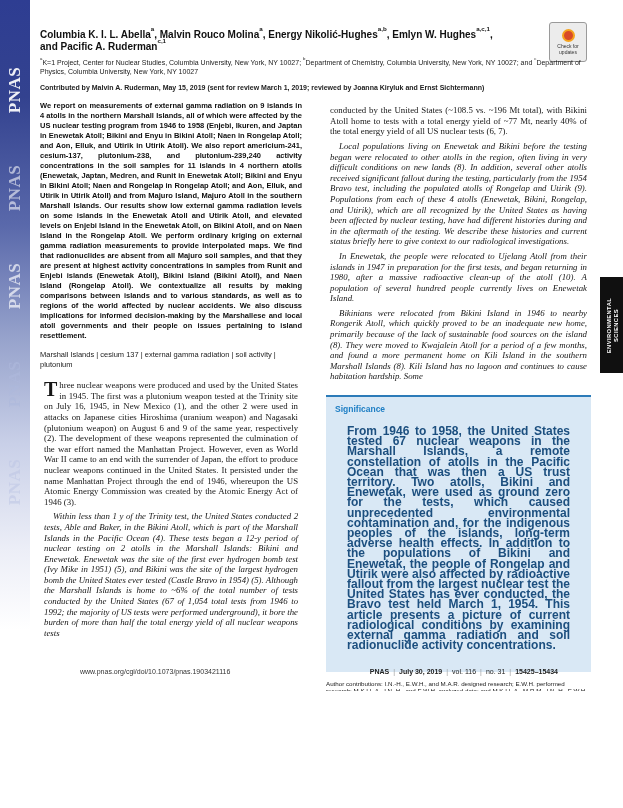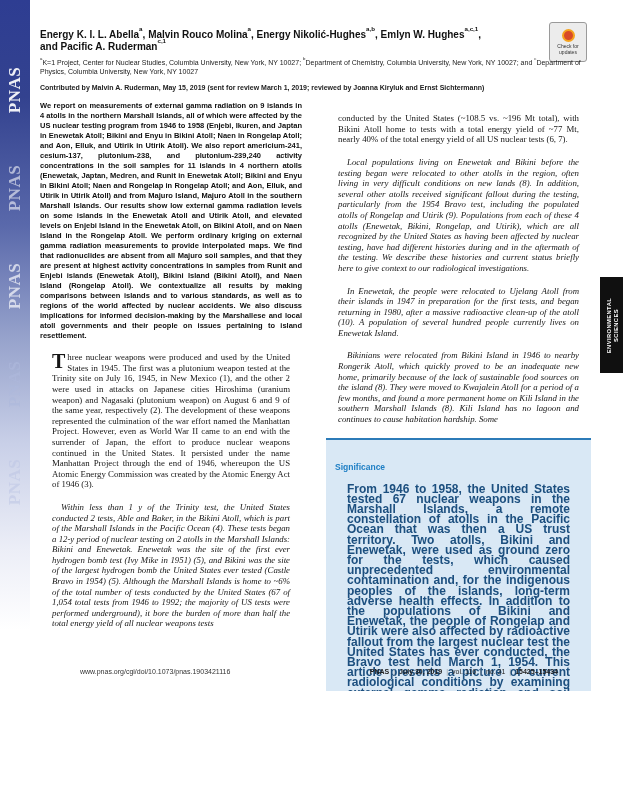--- a/index.html
+++ b/index.html
@@ -40,27 +40,27 @@
   .contributed{margin-top:8px;font-size:7px;font-weight:bold;color:#222;}
 
   .columns{margin-top:10px;display:flex;gap:24px;height:590px;overflow:hidden;}
   .col-left{width:267px;}
   .col-right{width:270px;}
 
   .abstract{margin:0;font-size:7.5px;font-weight:bold;line-height:10px;text-align:justify;color:#0f0f0f;}
   .keywords{margin:9px 0 0;font-size:7.5px;line-height:9.5px;color:#222;}
 
   .bodytext{font-family:"Liberation Serif",serif;font-size:8.8px;line-height:10.6px;
-    text-align:justify;color:#161616;margin:12px;}
+    text-align:justify;color:#161616;margin:4px;}
   .first-body{margin-top:11px;}
   .indent{text-indent:9px;font-style:italic;}
   .dropcap{float:left;font-size:20px;line-height:16px;font-weight:bold;padding:1px 2px 0 0;
     font-family:"Liberation Serif",serif;}
 
-  .sig-box{margin-top:13px;background:#d9e8f5;border-top:2px solid #2c7bb8;padding:22px 9px 9px;}
+  .sig-box{margin-top:13px;background:#d9e8f5;border-top:2px solid #2c7bb8;padding:7px 9px 9px;}
   .sig-title{color:#1d7ec4;font-weight:bold;font-size:8.5px;margin:0 0 8px;}
   .sig-text{color:#1c4f7f;font-weight:bold;font-size:12px;line-height:10.2px;text-align:justify;margin:12px;}
 
   .footnotes{margin-top:8px;font-size:6.2px;line-height:7.6px;color:#1a1a1a;}
   .footnotes p{margin:0 0 2.6px;}
   .link{color:#2e74b5;cursor:pointer;}
 
   .footer{position:absolute;left:40px;right:33px;bottom:16px;display:flex;
     justify-content:space-between;align-items:baseline;font-size:7px;color:#222;}
   .footer-left{color:#333;cursor:pointer;}
@@ -90,37 +90,38 @@
       <span>ENVIRONMENTAL</span>
       <span>SCIENCES</span>
     </div>
   </div>
 
   <div class="content">
 
 
     <div class="authors">
       <div>
-        <span>Energy K. I. L. Abella</span><sup>a</sup><span>, </span><span>Malvin Rouco Molina</span><sup>a</sup><span>, </span><span>Energy Nikolić-Hughes</span><sup>a,b</sup><span>, </span><span>Emlyn W. Hughes</span><sup>a,c,1</sup><span>,</span>
+        <span>Columbia K. I. L. Abella</span><sup>a</sup><span>, </span><span>Malvin Rouco Molina</span><sup>a</sup><span>, </span><span>Energy Nikolić-Hughes</span><sup>a,b</sup><span>, </span><span>Emlyn W. Hughes</span><sup>a,c,1</sup><span>,</span>
       </div>
       <div>
         <span>and </span><span>Pacific A. Ruderman</span><sup>c,1</sup>
       </div>
     </div>
 
     <div class="affils">
       <sup>a</sup><span>K=1 Project, Center for Nuclear Studies, Columbia University, New York, NY 10027; </span><sup>b</sup><span>Department of Chemistry, Columbia University, New York, NY 10027; and </span><sup>c</sup><span>Department of Physics, Columbia University, New York, NY 10027</span>
     </div>
 
     <div class="contributed">Contributed by Malvin A. Ruderman, May 15, 2019 (sent for review March 1, 2019; reviewed by Joanna Kiryluk and Ernst Sichtermann)</div>
 
     <div class="columns">
 
       <div class="col-left">
         <p class="abstract">We report on measurements of external gamma radiation on 9 islands in 4 atolls in the northern Marshall Islands, all of which were affected by the US nuclear testing program from 1946 to 1958 (Enjebi, Ikuren, and Japtan in Enewetak Atoll; Bikini and Enyu in Bikini Atoll; Naen in Rongelap Atoll; and Aon, Elluk, and Utirik in Utirik Atoll). We also report americium-241, cesium-137, plutonium-238, and plutonium-239,240 activity concentrations in the soil samples for 11 islands in 4 northern atolls (Enewetak, Japtan, Medren, and Runit in Enewetak Atoll; Bikini and Enyu in Bikini Atoll; Naen and Rongelap in Rongelap Atoll; and Aon, Elluk, and Utirik in Utirik Atoll) and from Majuro Island, Majuro Atoll in the southern Marshall Islands. Our results show low external gamma radiation levels on some islands in the Enewetak Atoll and Utirik Atoll, and elevated levels on Enjebi Island in the Enewetak Atoll, on Bikini Atoll, and on Naen Island in the Rongelap Atoll. We perform ordinary kriging on external gamma radiation measurements to provide interpolated maps. We find that radionuclides are absent from all Majuro soil samples, and that they are present at highest activity concentrations in samples from Runit and Enjebi islands (Enewetak Atoll), Bikini Island (Bikini Atoll), and Naen Island (Rongelap Atoll). We contextualize all results by making comparisons between islands and to various standards, as well as to regions of the world affected by nuclear accidents. We also discuss implications for informed decision-making by the Marshallese and local atoll governments and their people on issues pertaining to island resettlement.</p>
+        <p class="keywords">Marshall Islands | cesium 137 | external gamma radiation | soil activity | plutonium</p>
         <p class="bodytext first-body"><span class="dropcap">T</span><span>hree nuclear weapons were produced and used by the United States in 1945. The first was a plutonium weapon tested at the Trinity site on July 16, 1945, in New Mexico (1), and the other 2 were used in attacks on Japanese cities Hiroshima (uranium weapon) and Nagasaki (plutonium weapon) on August 6 and 9 of the same year, respectively (2). The development of these weapons represented the culmination of the war effort named the Manhattan Project. However, even as World War II came to an end with the surrender of Japan, the effort to produce nuclear weapons continued in the United States. It persisted under the name Manhattan Project through the end of 1946, whereupon the US Atomic Energy Commission was created by the Atomic Energy Act of 1946 (3).</span></p>
         <p class="bodytext indent">Within less than 1 y of the Trinity test, the United States conducted 2 tests, Able and Baker, in the Bikini Atoll, which is part of the Marshall Islands in the Pacific Ocean (4). These tests began a 12-y period of nuclear testing on 2 atolls in the Marshall Islands: Bikini and Enewetak. Enewetak was the site of the first ever hydrogen bomb test (Ivy Mike in 1951) (5), and Bikini was the site of the largest hydrogen bomb the United States ever tested (Castle Bravo in 1954) (5). Although the Marshall Islands is home to ~6% of the total number of tests conducted by the United States (67 of 1,054 total tests from 1946 to 1992; the majority of US tests were performed underground), it bore the burden of more than half the total energy yield of all nuclear weapons tests</p>
       </div>
 
       <div class="col-right">
         <p class="bodytext">conducted by the United States (~108.5 vs. ~196 Mt total), with Bikini Atoll home to tests with a total energy yield of ~77 Mt, nearly 40% of the total energy yield of all US nuclear tests (6, 7).</p>
         <p class="bodytext indent">Local populations living on Enewetak and Bikini before the testing began were relocated to other atolls in the region, often living in very difficult conditions on new lands (8). In addition, several other atolls received significant fallout during the testing, particularly from the 1954 Bravo test, including the populated atolls of Rongelap and Utirik (9). Populations from each of these 4 atolls (Enewetak, Bikini, Rongelap, and Utirik), which are all recognized by the United States as having been affected by nuclear testing, have had different histories during and in the aftermath of the testing. We describe these histories and current status briefly here to give context to our radiological investigations.</p>
         <p class="bodytext indent">In Enewetak, the people were relocated to Ujelang Atoll from their islands in 1947 in preparation for the first tests, and began returning in 1980, after a massive radioactive clean-up of the atoll (10). A population of several hundred people currently lives on Enewetak Island.</p>
         <p class="bodytext indent">Bikinians were relocated from Bikini Island in 1946 to nearby Rongerik Atoll, which quickly proved to be an inadequate new home, primarily because of the lack of sustainable food sources on the island (8). They were moved to Kwajalein Atoll for a period of a few months, and found a more permanent home on Kili Island in the southern Marshall Islands (8). Kili Island has no lagoon and continues to cause habitation hardship. Some</p>
 

